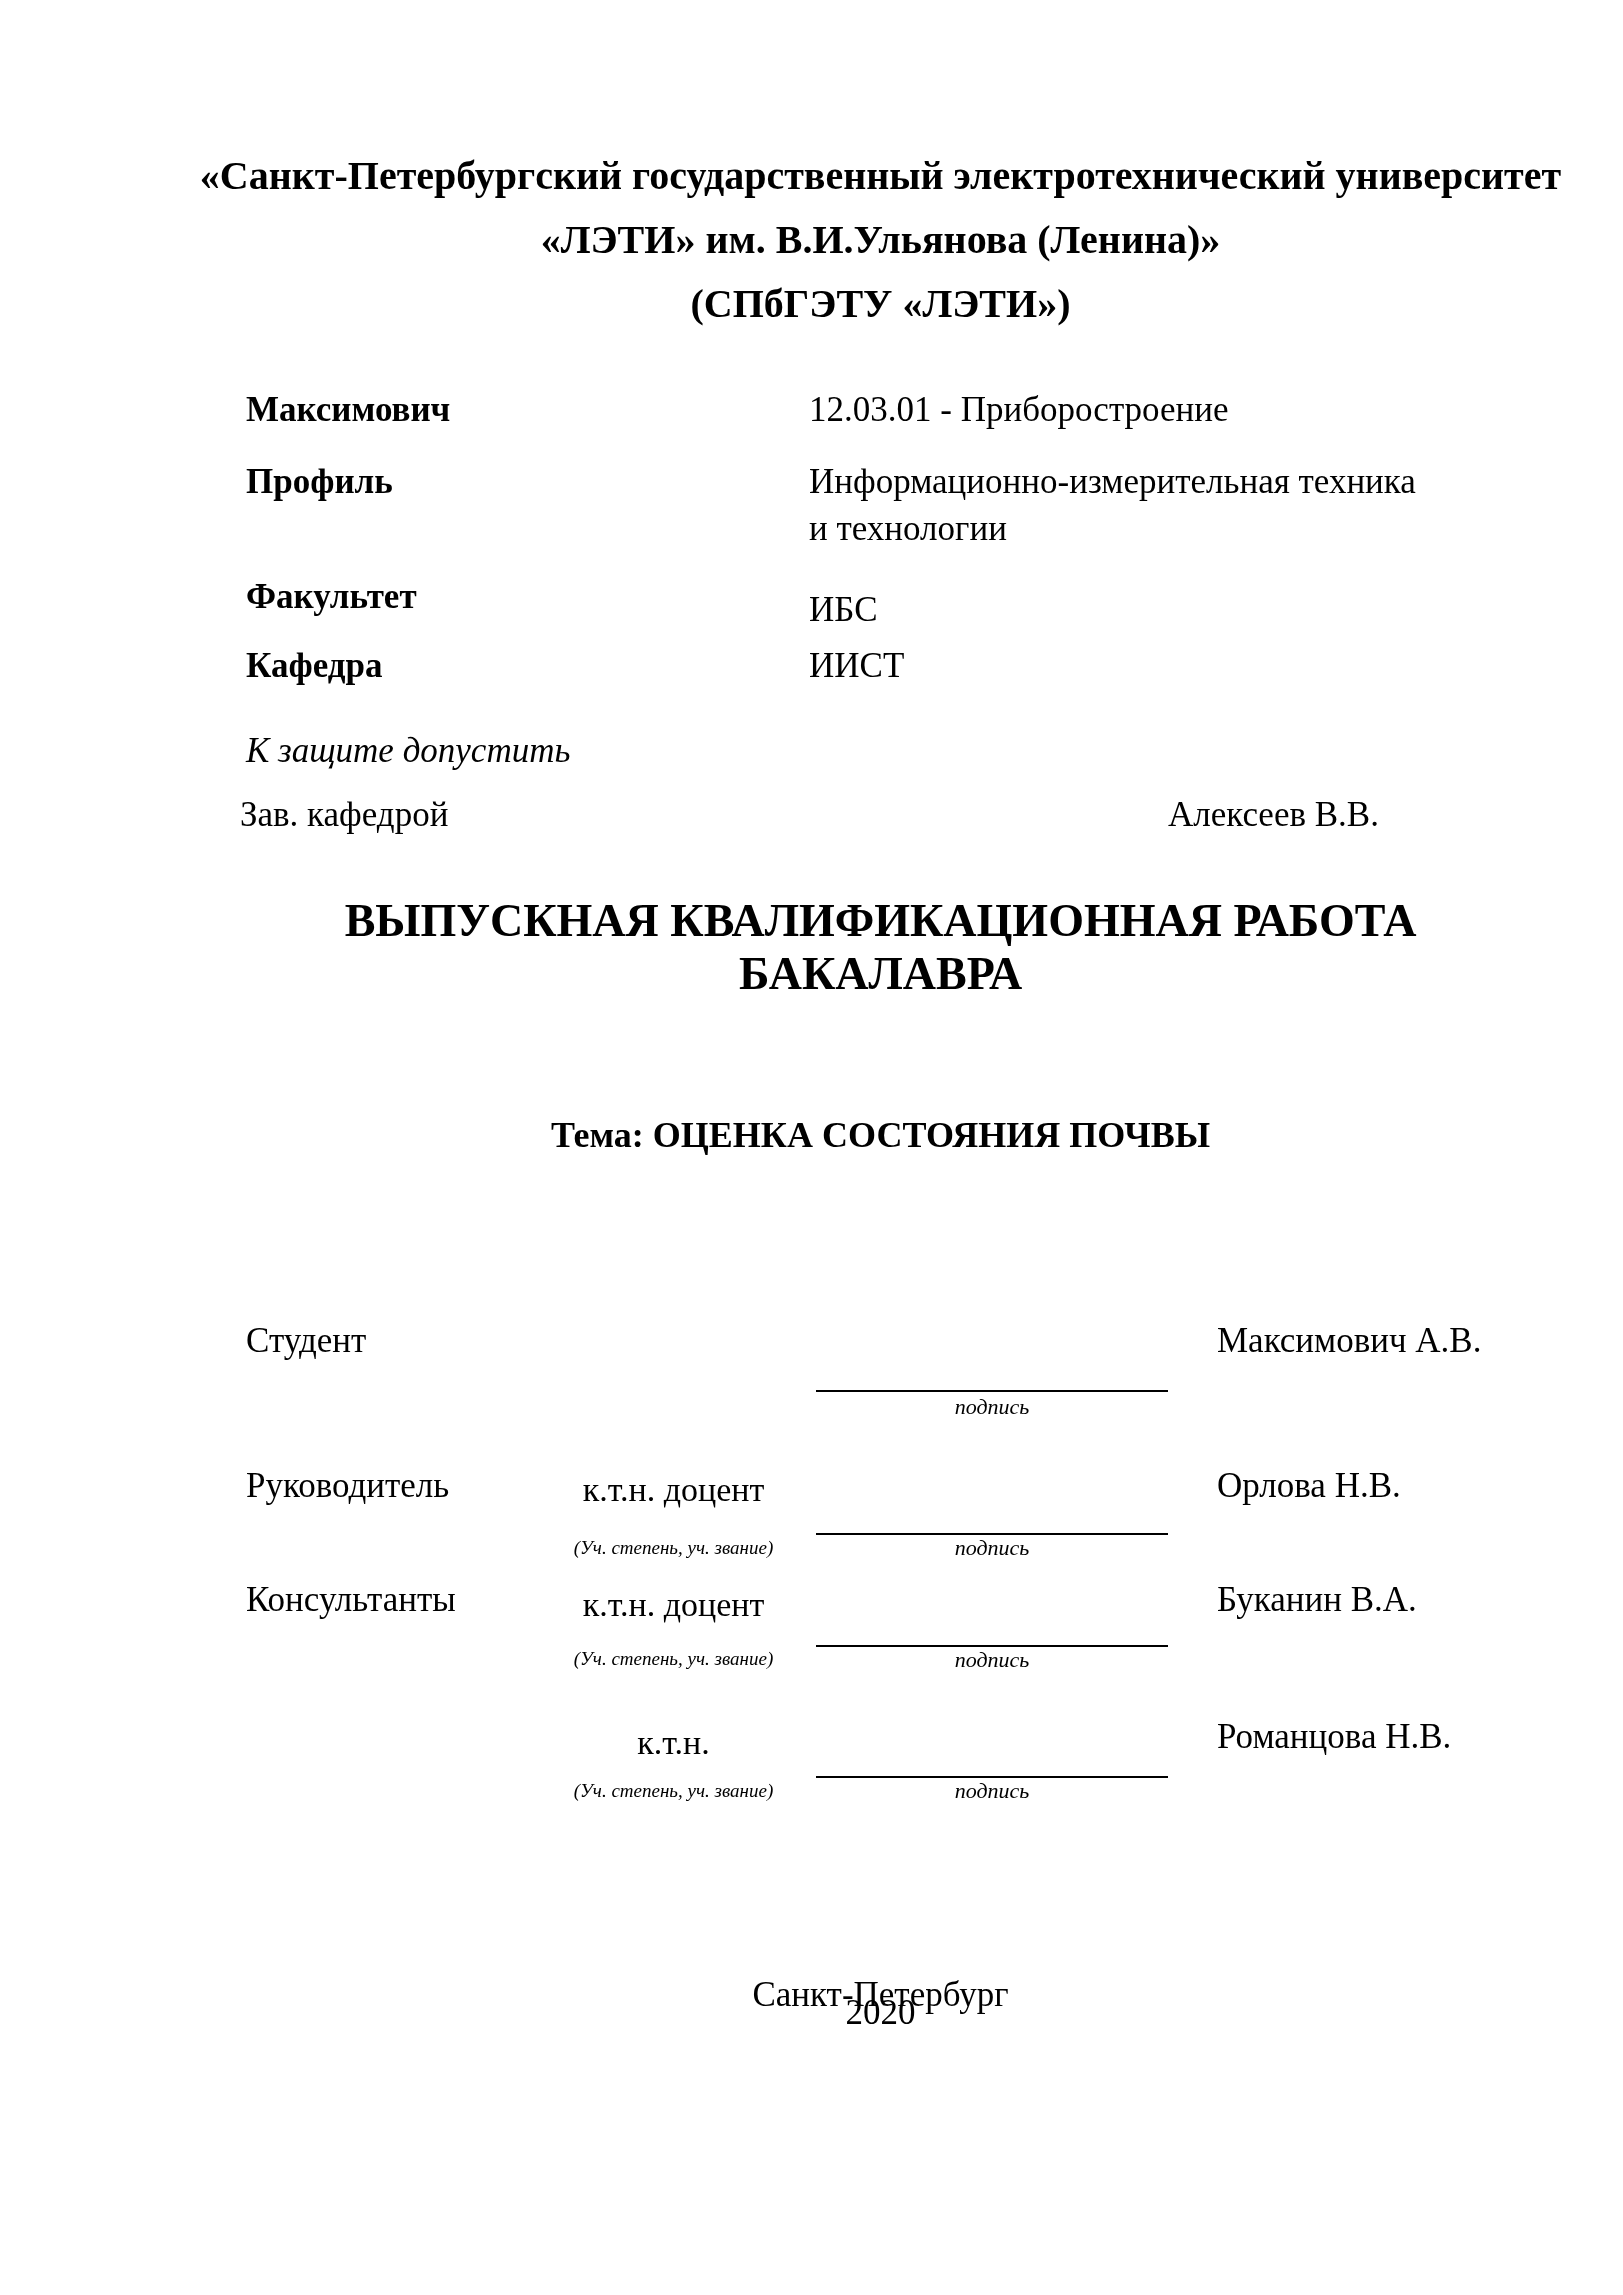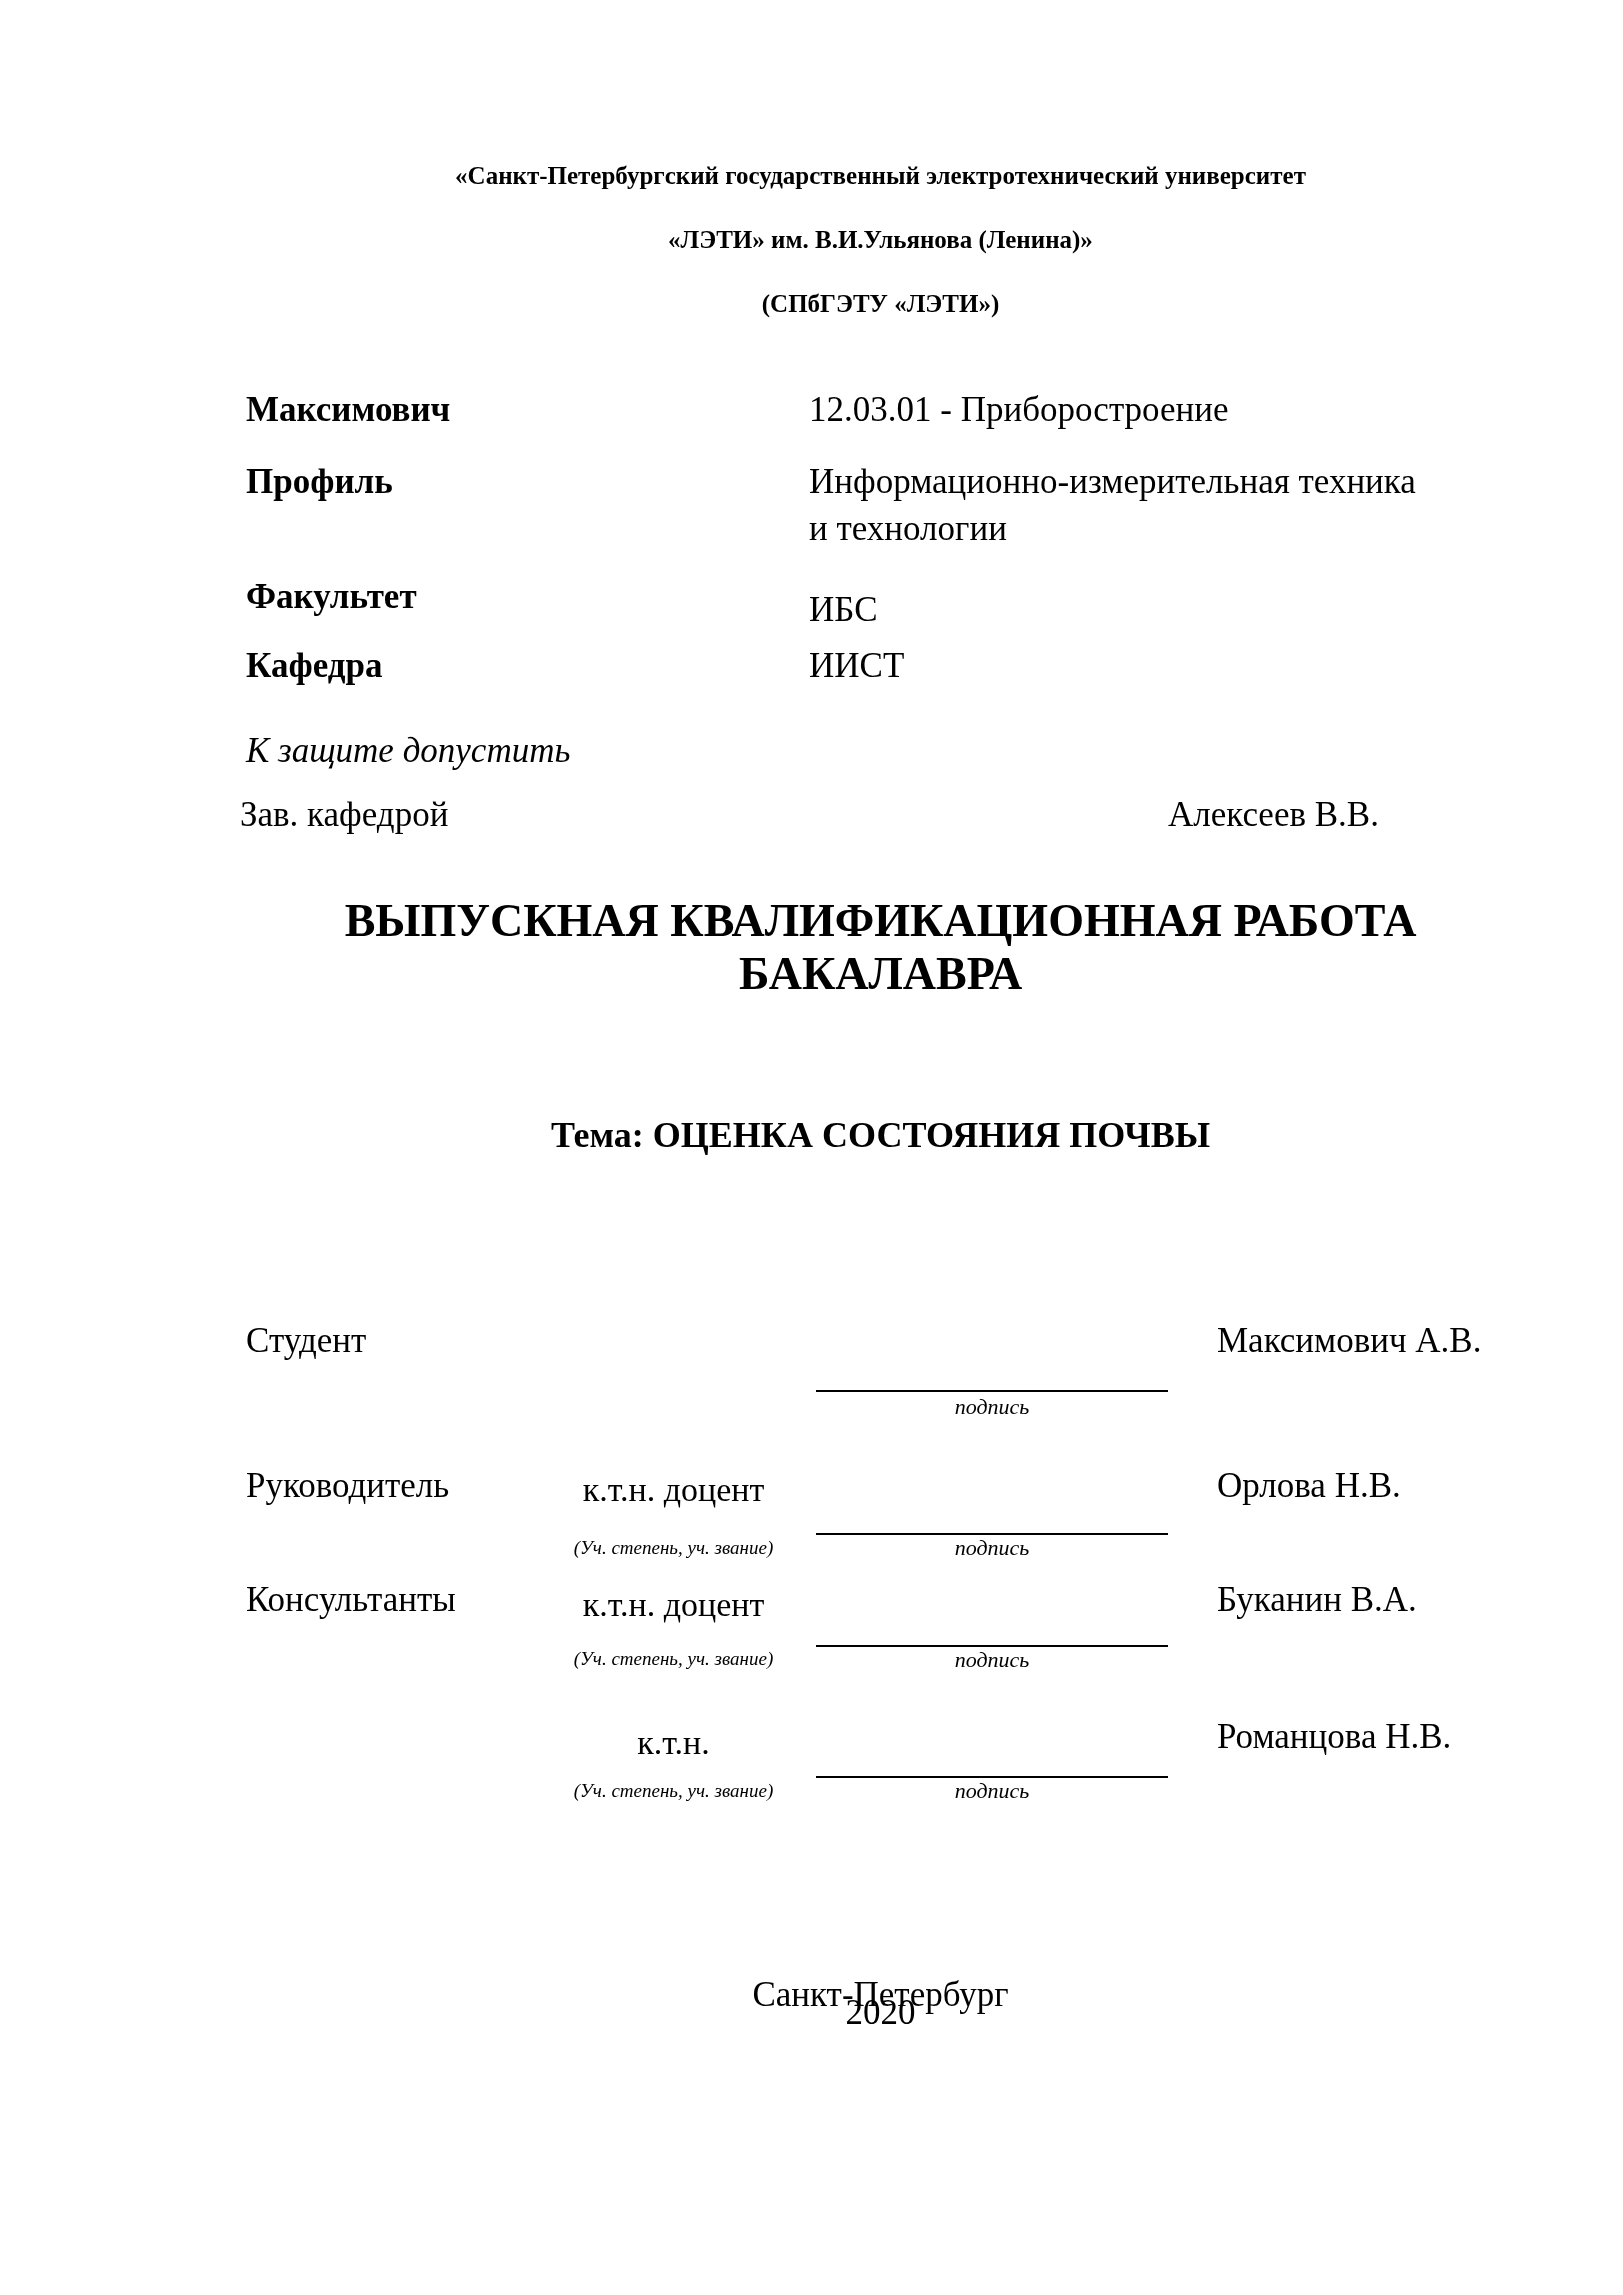--- a/index.html
+++ b/index.html
@@ -12,21 +12,21 @@
     font-family: "Liberation Serif", "DejaVu Serif", serif;
     overflow: hidden;
   }
   .t { position: absolute; white-space: nowrap; color: #000; }
   .b { font-weight: bold; }
   .i { font-style: italic; }
   .c { text-align: center; }
   
   .colcenter { left: 138px; right: 0; }
   .fs-body   { font-size: 35px; line-height: 39px; }
-  .fs-head   { font-size: 25px; line-height: 64px; }
+  .fs-head   { font-size: 40px; line-height: 64px; }
   .fs-title  { font-size: 46px; line-height: 53px; }
   .fs-theme  { font-size: 36px; line-height: 39px; }
   .fs-degree { font-size: 34px; line-height: 30px; }
   .fs-cap    { font-size: 19px; line-height: 20.4px; }
   .fs-sign   { font-size: 22px; line-height: 23.6px; }
   .sigline {
     position: absolute;
     left: 816px;
     width: 352px;
     height: 0;

